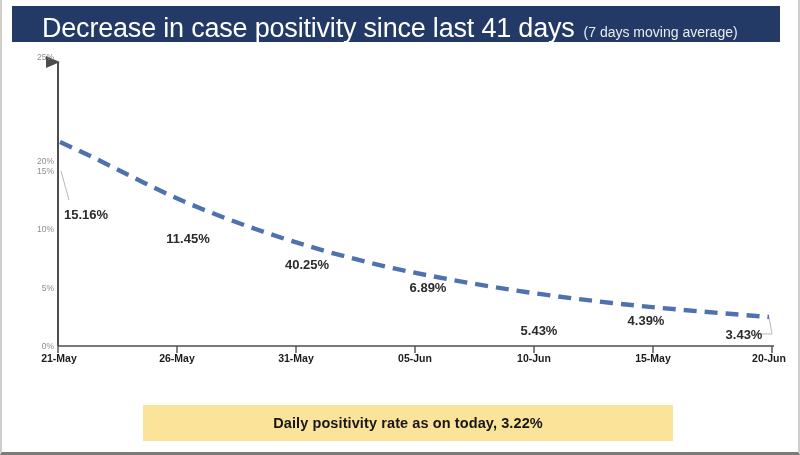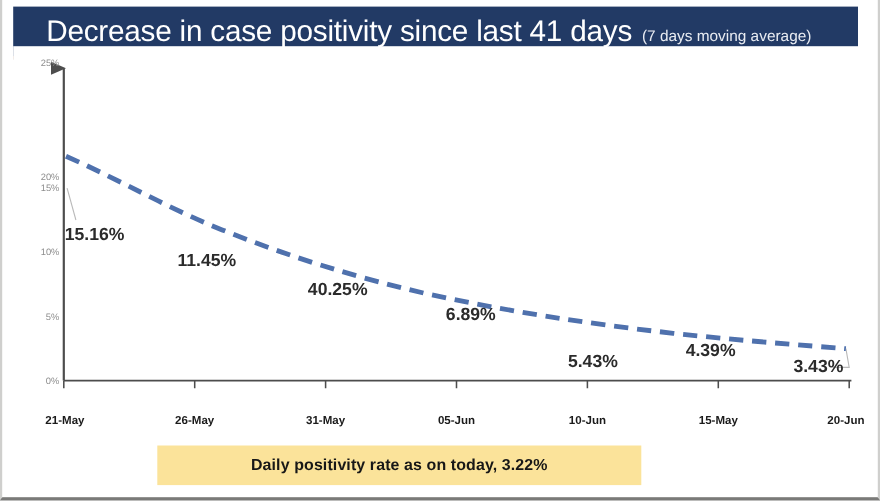--- a/index.html
+++ b/index.html
@@ -93,47 +93,46 @@
     color: #1b1b1b;
     white-space: nowrap;
     font-family: "Liberation Sans", sans-serif;
   }
   #x-axis-labels {
     position: absolute;
     left: 0;
     top: 310px;
     width: 780px;
     height: 24px;
-    margin-top: 24px;
   }
 
   .dlabel {
     position: absolute;
-    font-size: 16px;
+    font-size: 13px;
     font-weight: bold;
     color: #2b2b2b;
     white-space: nowrap;
     font-family: "Liberation Sans", sans-serif;
     transform: translate(-50%, -50%);
   }
 
   #chart-svg {
     position: absolute;
     left: 0;
     top: 0;
     width: 780px;
     height: 340px;
   }
 
   
   #footer-banner {
     position: absolute;
     left: 141px;
     top: 405px;
-    width: 440px;
+    width: 530px;
     height: 36px;
     background: #fbe39a;
     display: flex;
     align-items: center;
     justify-content: center;
   }
   #footer-text {
     font-size: 14.5px;
     font-weight: bold;
     color: #171717;

